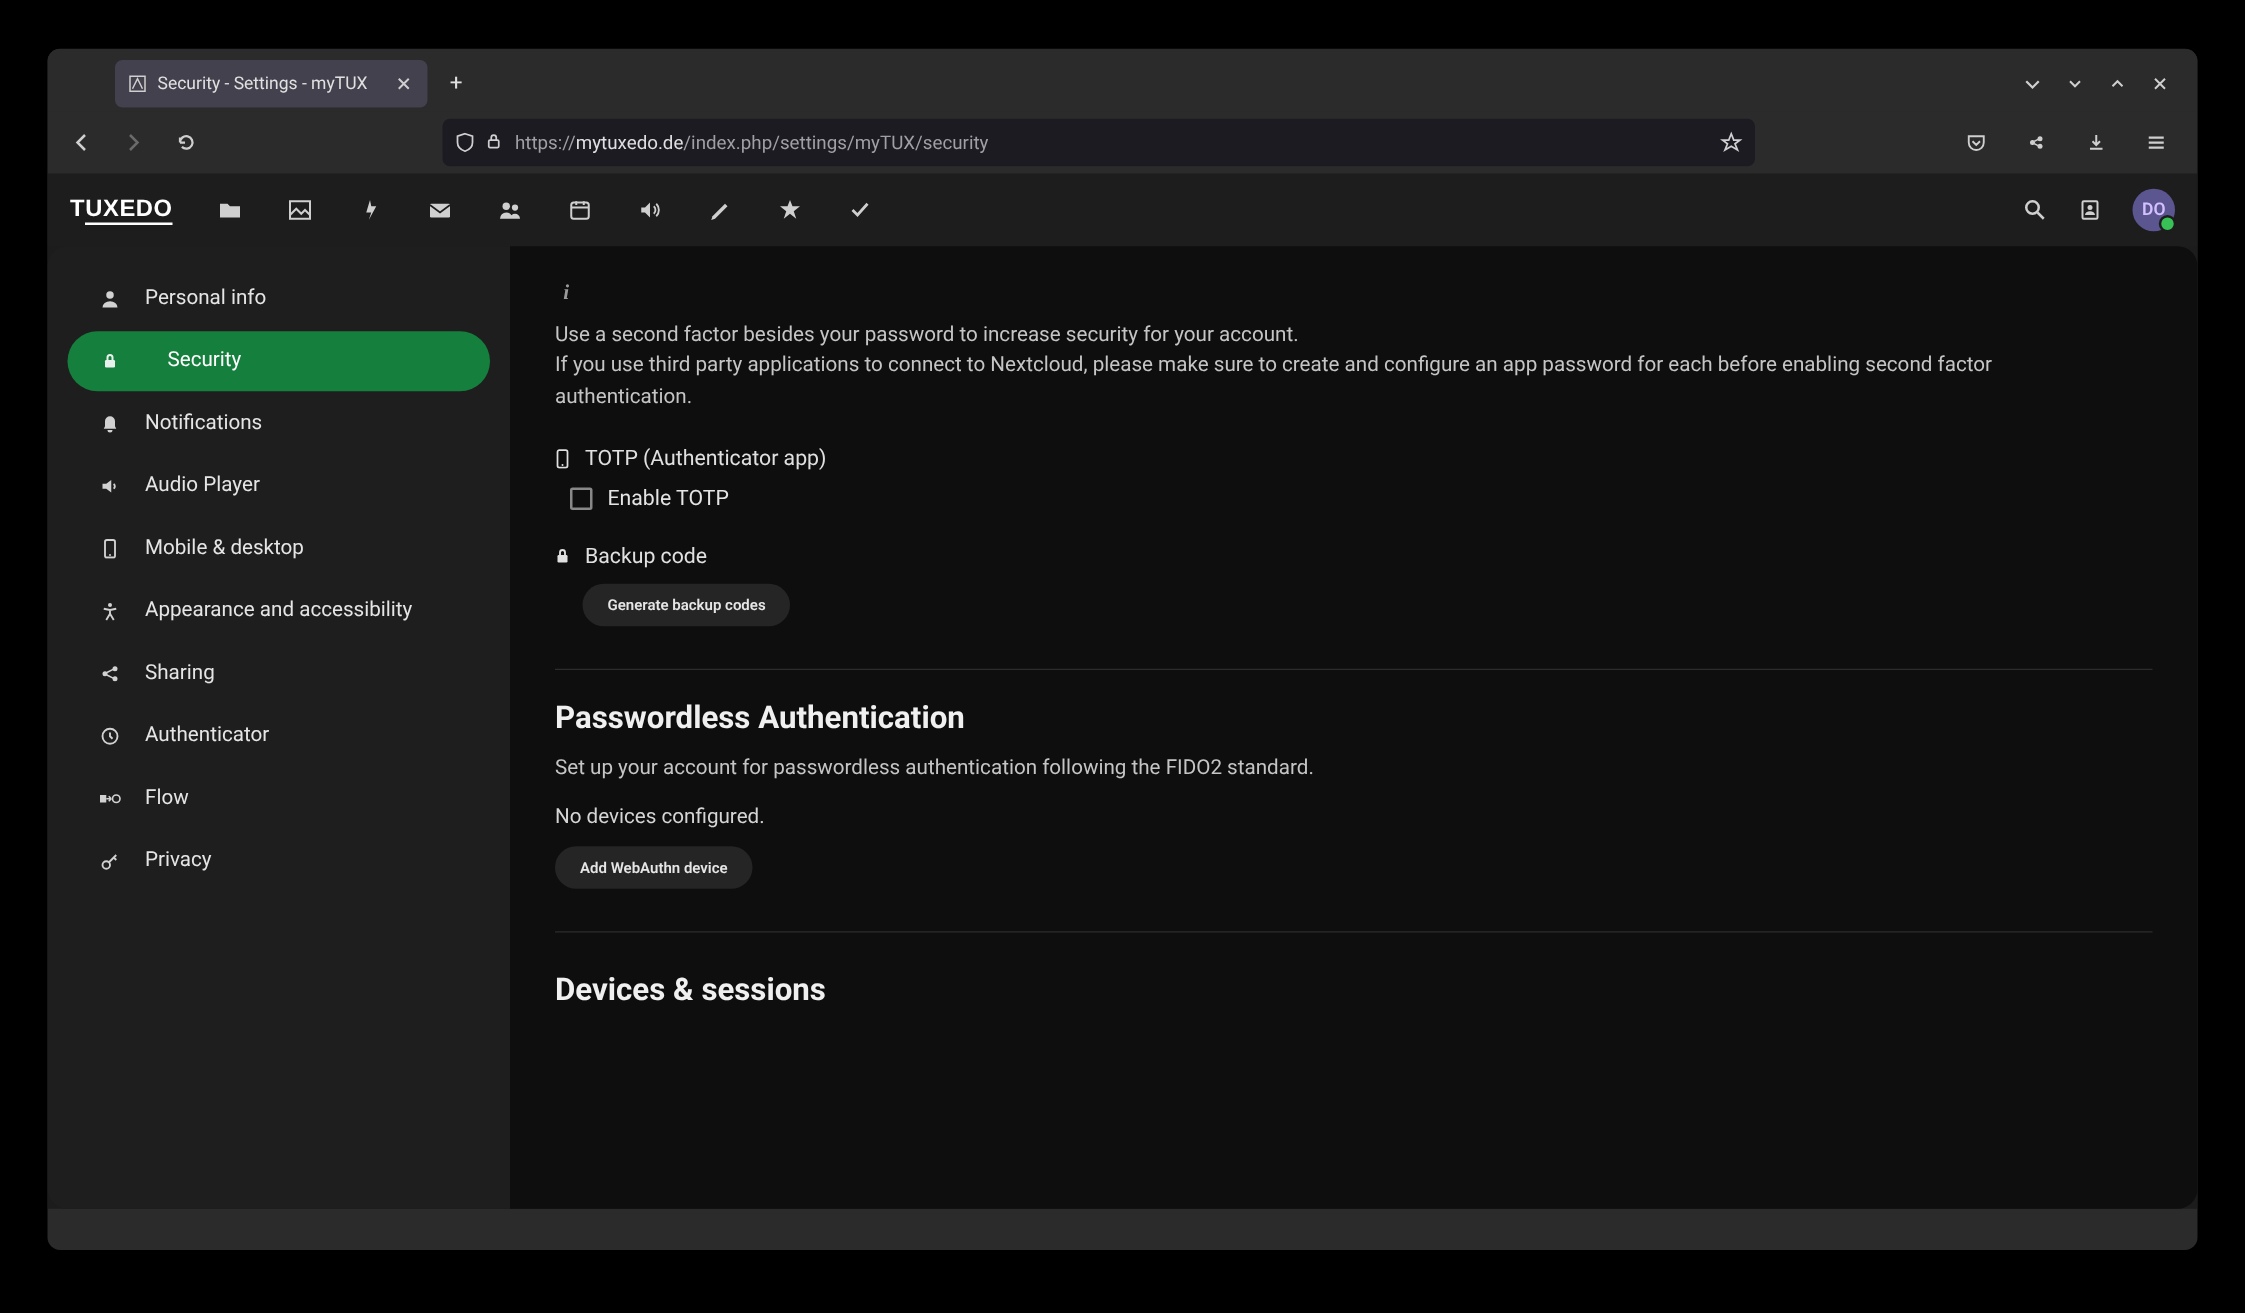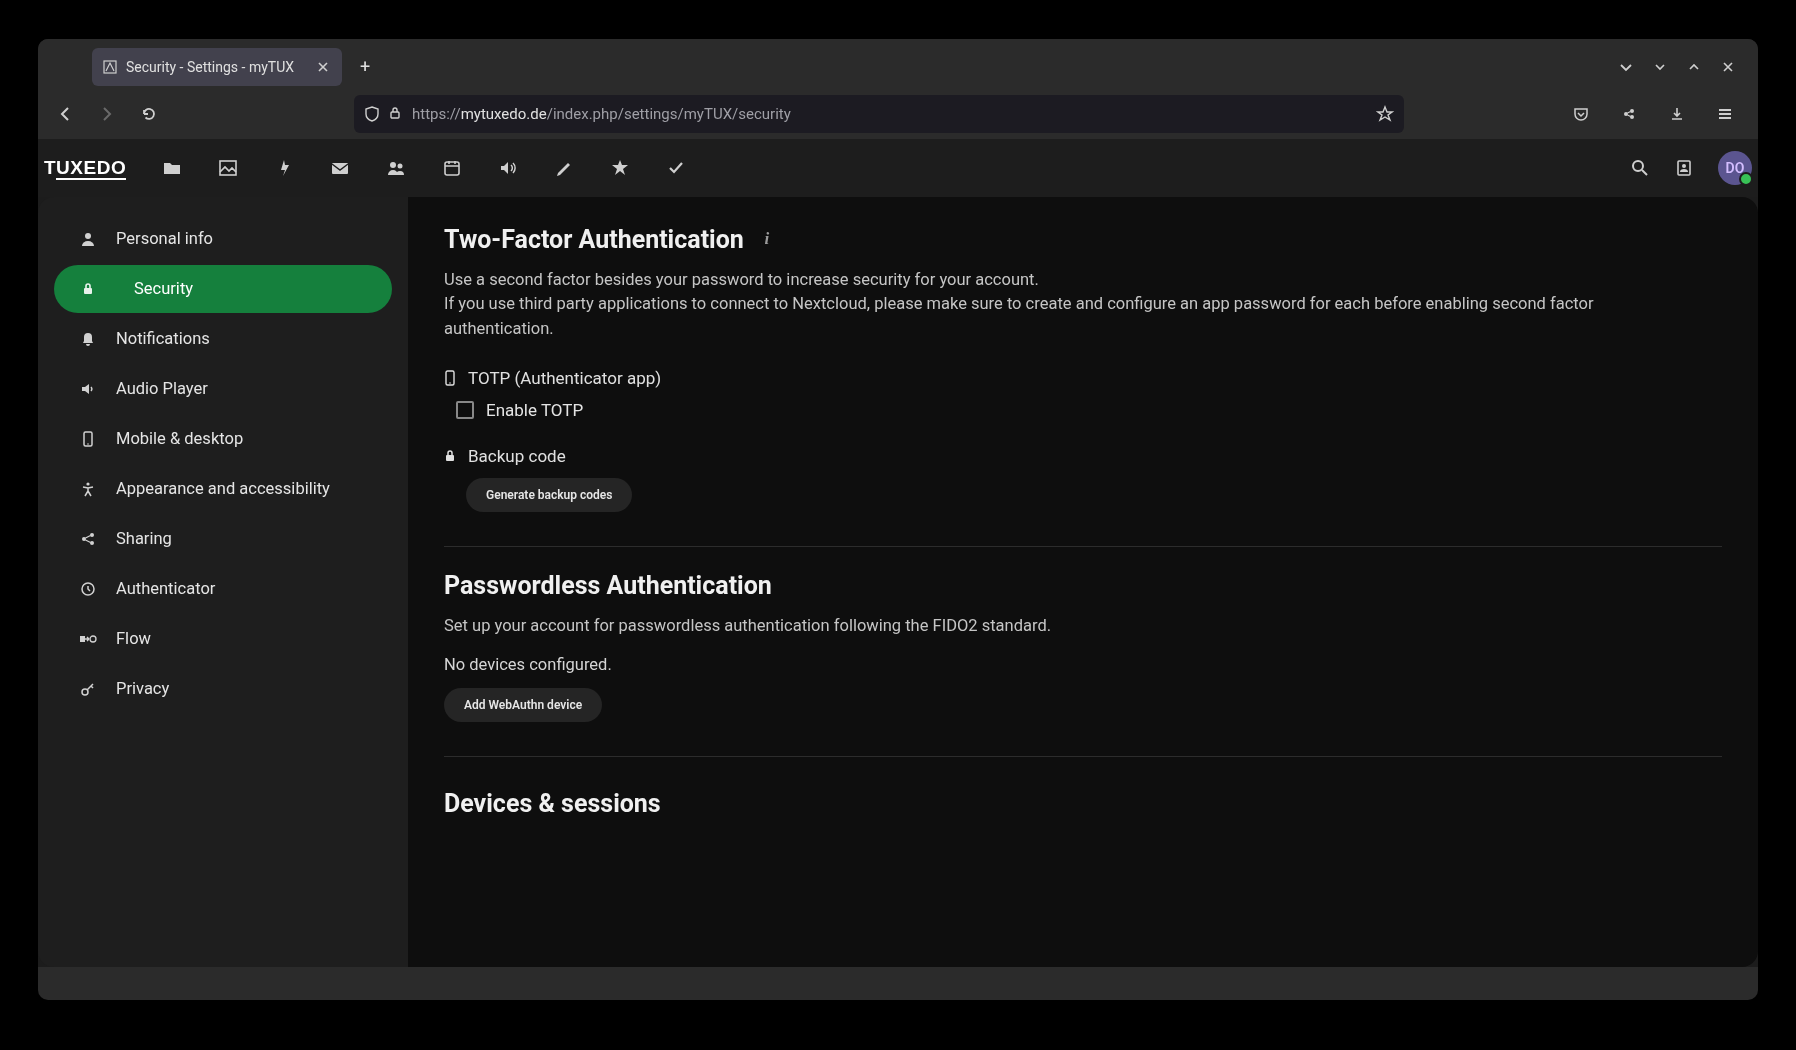--- a/index.html
+++ b/index.html
@@ -77,21 +77,21 @@
   background: #1c1c1c;
   flex: 1;
   display: flex;
   flex-direction: column;
 }
 .app-top {
   height: 58px;
   background: #1d1d1d;
   display: flex;
   align-items: center;
-  padding: 0 6px;
+  padding: 0 18px;
 }
 .logo {
   color: #fff;
   font-weight: 700;
   font-size: 19px;
   letter-spacing: 0.5px;
   font-family: Arial, sans-serif;
 }
 .logo .u { border-bottom: 2px solid #fff; }
 .app-icons { display: flex; gap: 32px; margin-left: 34px; }
@@ -439,21 +439,20 @@
               </svg>
             </span>
           <span>Privacy</span>
         </div>
       </div>
 
       <div class="main">
 
         <div class="section">
           <div class="h2">
-            <span>Two-Factor Authentication</span>
             <span class="info-i">i</span>
           </div>
           <div class="desc">
             <span>Use a second factor besides your password to increase security for your account.</span><br>
             <span>If you use third party applications to connect to Nextcloud, please make sure to create and configure an app password for each before enabling second factor authentication.</span>
           </div>
 
           <div class="sub-row">
             <span>
                 <svg width="12" height="16" viewBox="0 0 12 16">

